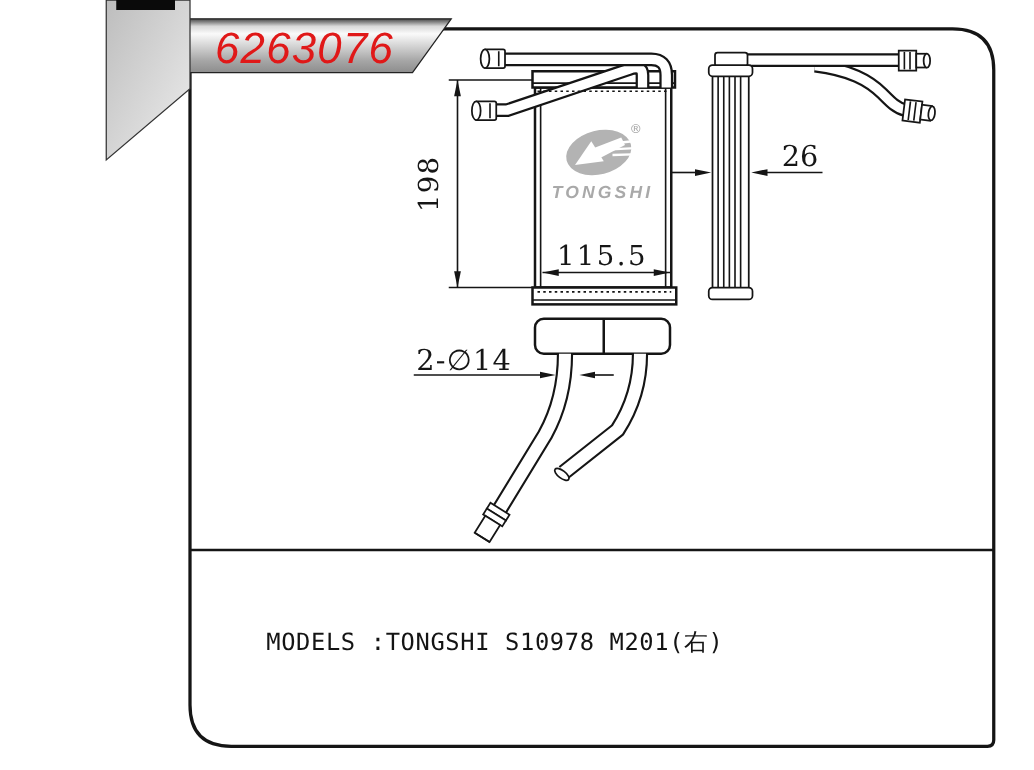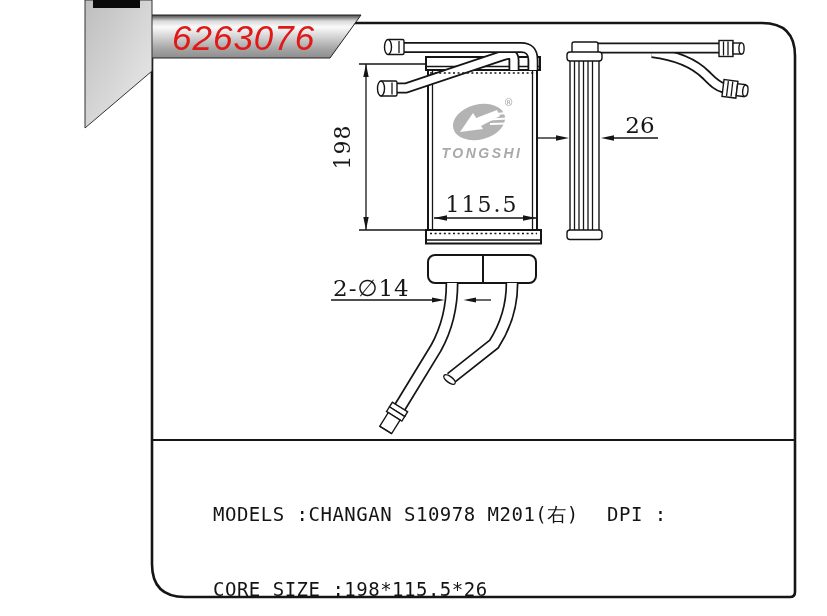--- a/index.html
+++ b/index.html
@@ -177,23 +177,21 @@
     <polygon points="148,15 361,15 330,58 148,58" fill="url(#gMetal)" stroke="#222222" stroke-width="1"></polygon>
     <text class="banner-text" x="172" y="50" font-size="35" fill="#e01818">6263076</text>
   </g>
   <g>
     <polygon points="85,0 152,0 152,71 85,128" fill="url(#gRibbon)" stroke="#333333" stroke-width="1"></polygon>
     <rect x="93" y="0" width="47" height="8" fill="#0a0a0a"></rect>
   </g>
 </svg>
 
 <div class="spec-col" style="left:213px;top:452px;">
-  <div>MODELS :CHANGAN S10978 M201(右)</div>
-  <div>CORE SIZE :198*115.5*26</div>
+  <div>MODELS :TONGSHI S10978 M201(右)</div>
   
   
 </div>
 <div class="spec-col" style="left:607px;top:452px;">
-  <div>DPI :</div>
   
 </div>
 
 </div>
 
 </body></html>

